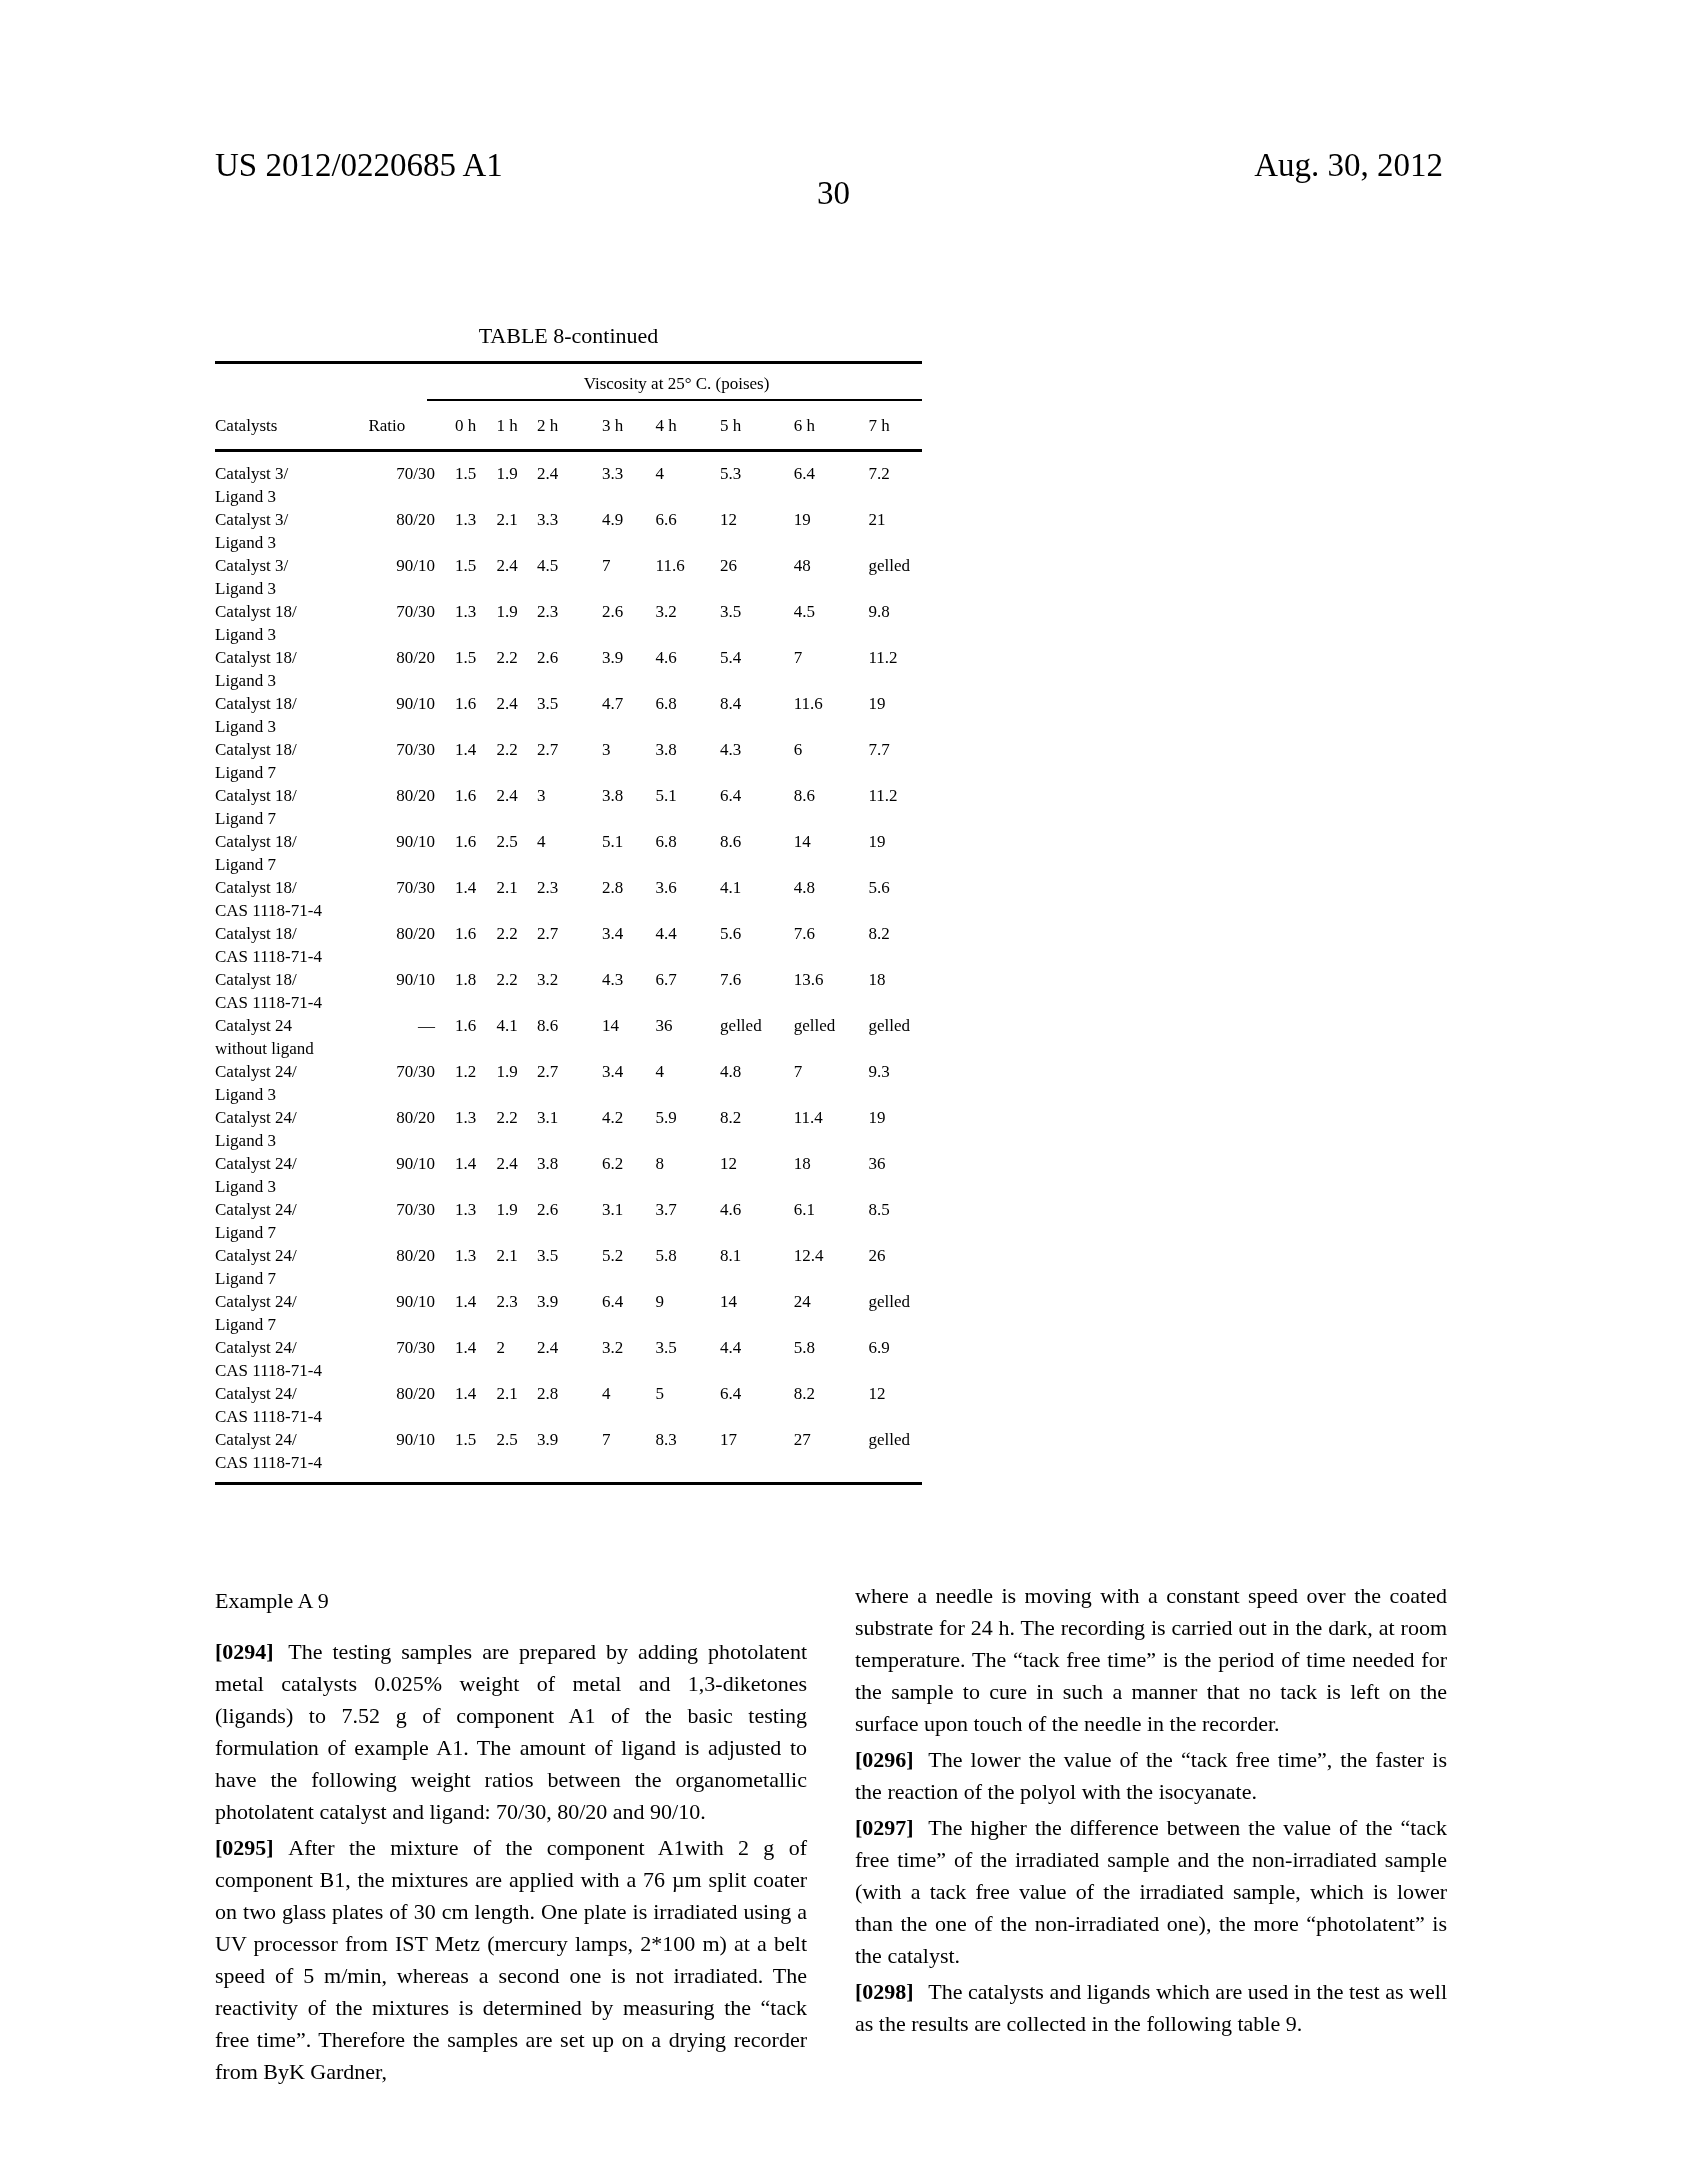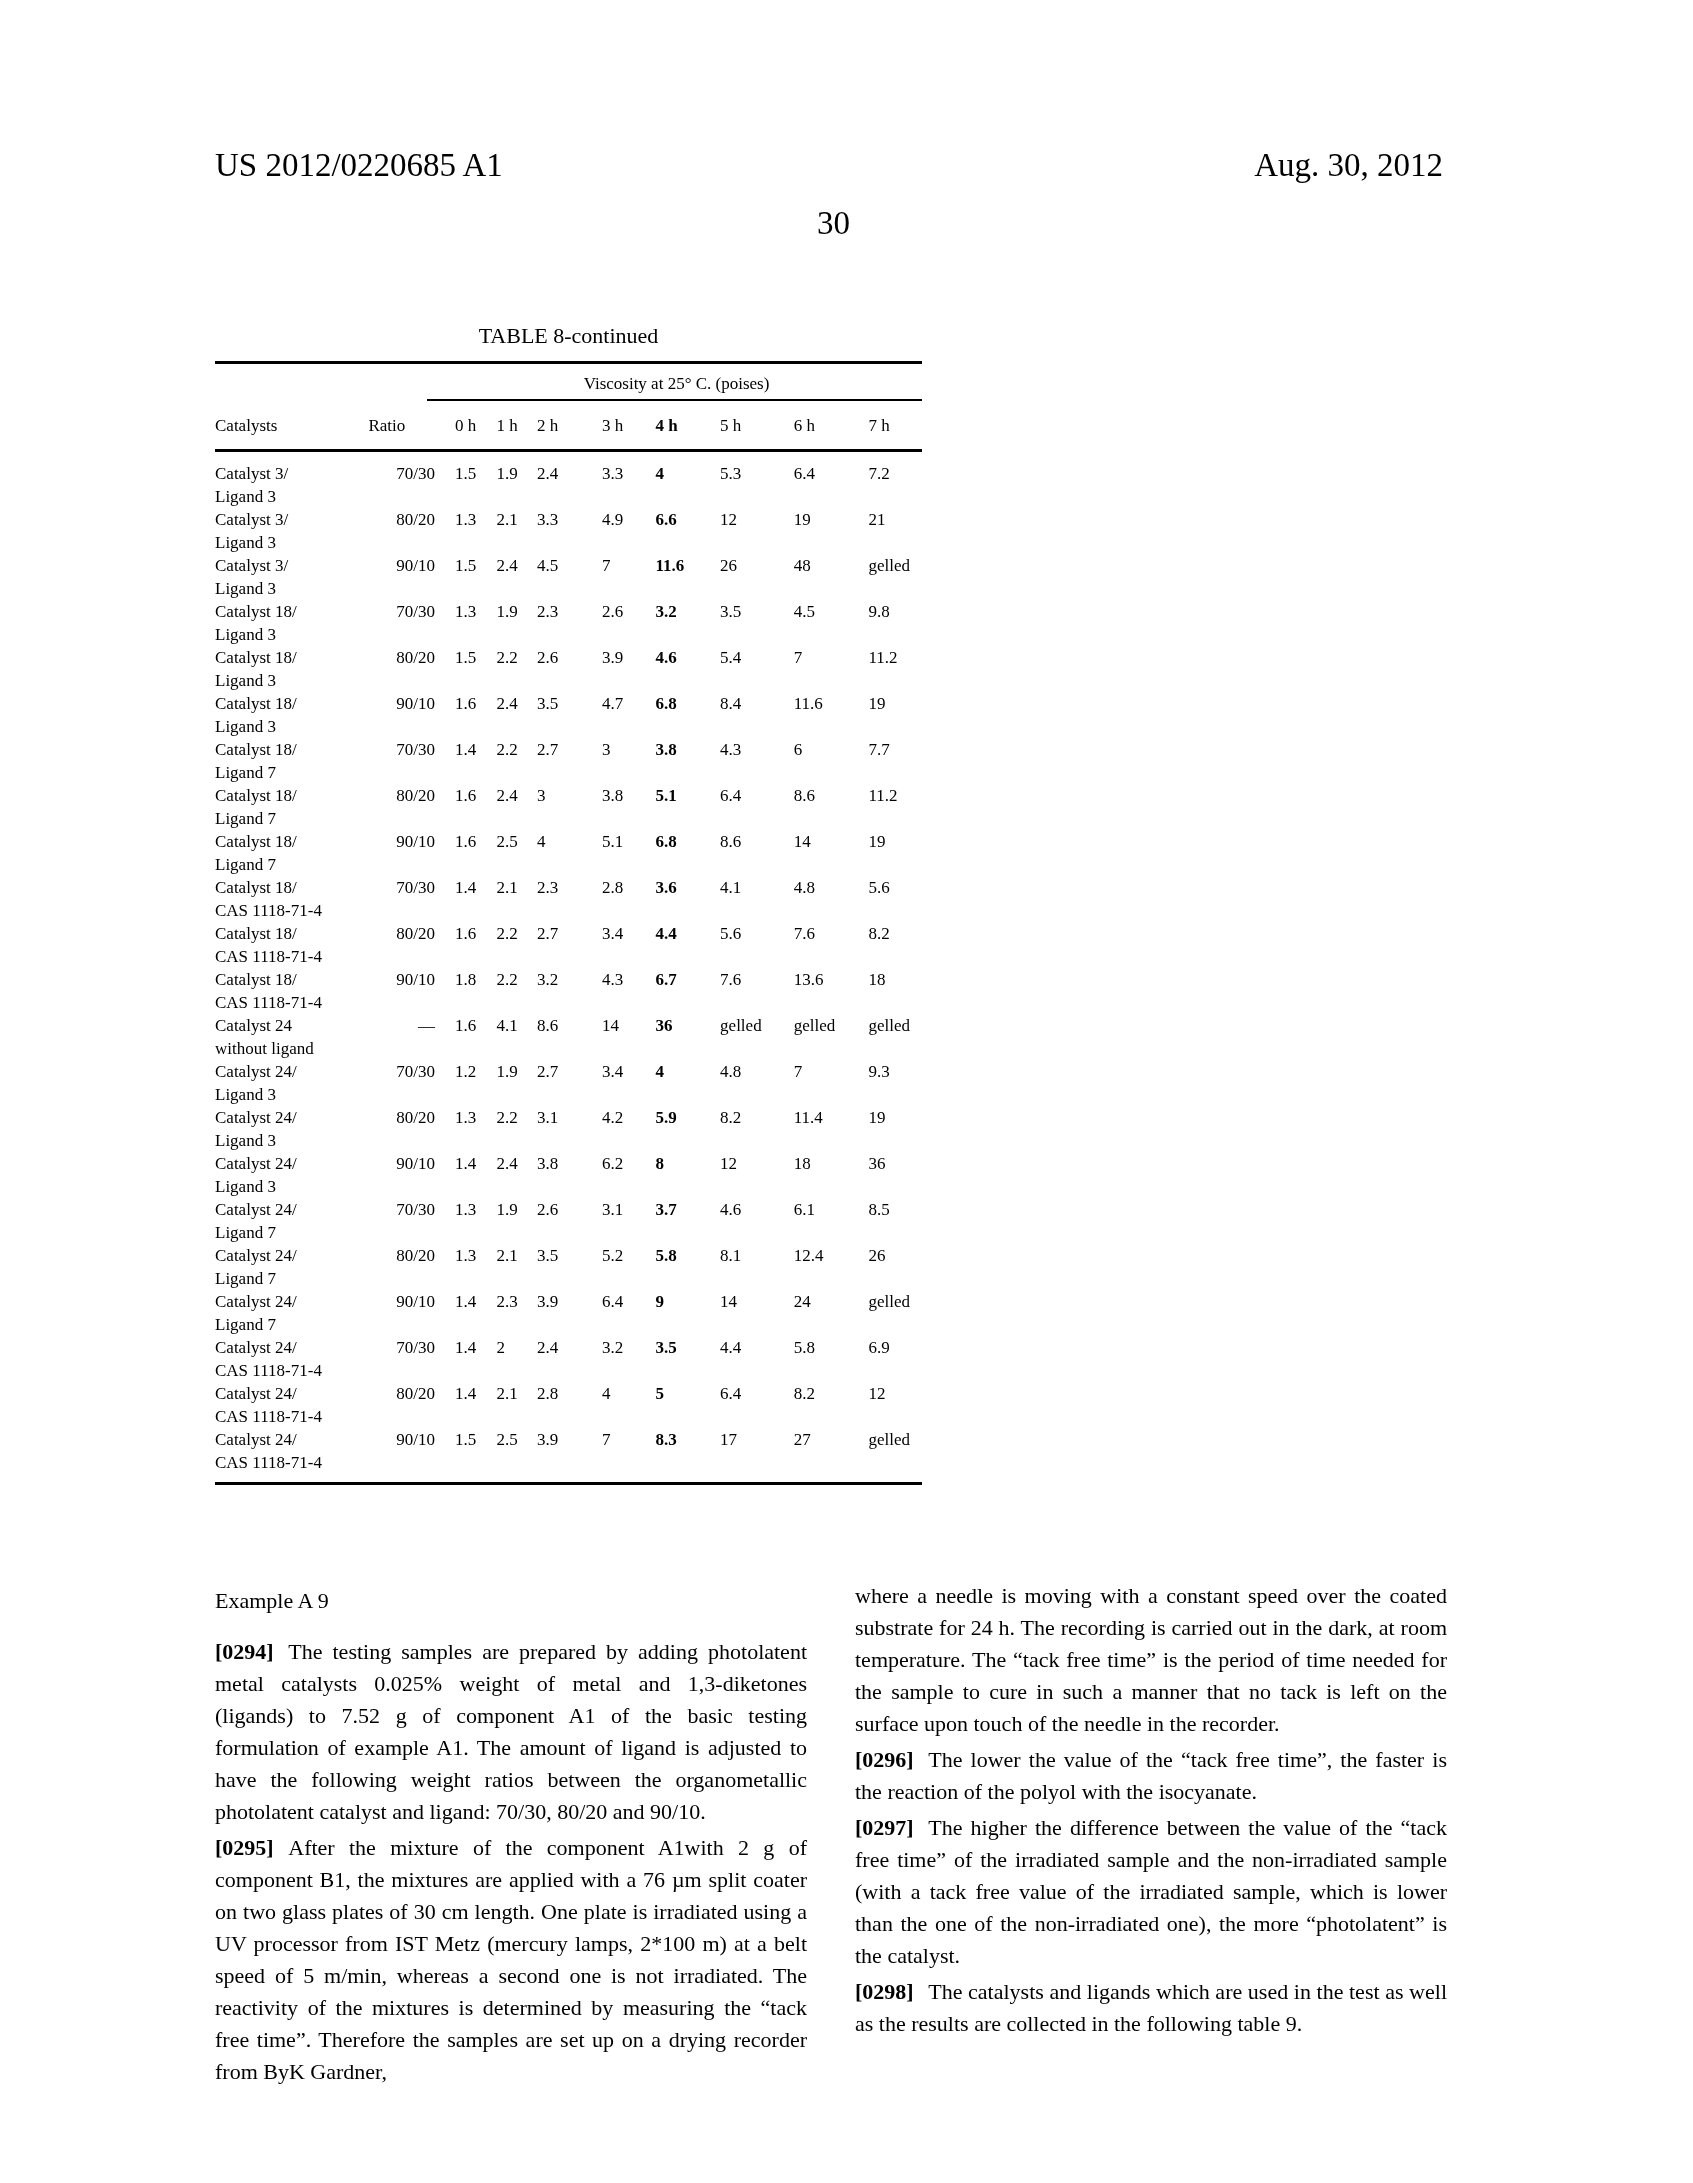--- a/index.html
+++ b/index.html
@@ -1,37 +1,37 @@
 <!DOCTYPE html>
 <html style="font-size:10.6px"><head>
 <meta charset="utf-8">
 <style>
   html, body { margin: 0; padding: 0; background: #ffffff; }
   body { width: 1694px; height: 2183px; position: relative; overflow: hidden;
          font-family: "Liberation Serif", "DejaVu Serif", serif; color: #000; }
   .hdr-left { position: absolute; left: 215px; top: 147px; font-size: 33px; }
   .hdr-right { position: absolute; right: 251px; top: 147px; font-size: 33px; }
-  .page-num { position: absolute; left: 0; width: 1667px; text-align: center; top: 205px; font-size: 33px; }
+  .page-num { position: absolute; left: 0; width: 1667px; text-align: center; top: 175px; font-size: 33px; }
 
   .table-wrap { position: absolute; left: 215px; top: 323px; width: 707px; }
   .table-title { text-align: center; font-size: 22px; margin-bottom: 12px; }
   .rule-thick { height: 3.3px; background: #000; }
   .group-hdr { position: relative; height: 37px; }
   .group-hdr .lbl { position: absolute; left: 216px; right: 0; top: 9.3px; text-align: center; font-size: 17px; }
   .group-hdr .line { position: absolute; left: 212px; right: 0; bottom: 0; height: 2px; background: #000; }
   table { border-collapse: collapse; width: 100%; font-size: 17px; }
   th { font-weight: normal; text-align: left; padding: 14.6px 0 13.2px 0; height: 18.5px; }
   td { vertical-align: top; padding: 0; line-height: 23px; }
   .cat { width: 152px; }
   .ratio { width: 66px; text-align: right; padding-right: 12px; }
   .c0 { width: 41px; padding-left: 8px; margin-left: 22px; }
   .c1 { width: 40px; }
   .c2 { width: 58px; }
   .c3 { width: 53px; padding-left: 6.6px; }
-  .c4 { width: 64px; font-weight: bold; }
+  .c4 { width: 64px; }
   .c5 { width: 73px; }
   .c6 { width: 74px; }
   .c7 { width: 53px; }
   tbody tr:first-child td { padding-top: 9.3px; }
   tbody tr:last-child td { padding-bottom: 8px; }
 
   .col { position: absolute; font-size: 22px; line-height: 32px; text-align: justify; }
   .col-left { left: 215px; top: 1580px; width: 592px; }
   .col-right { left: 855px; top: 1580px; width: 592px; }
   .example-head { margin: 5.3px 0 18.5px 0; }

